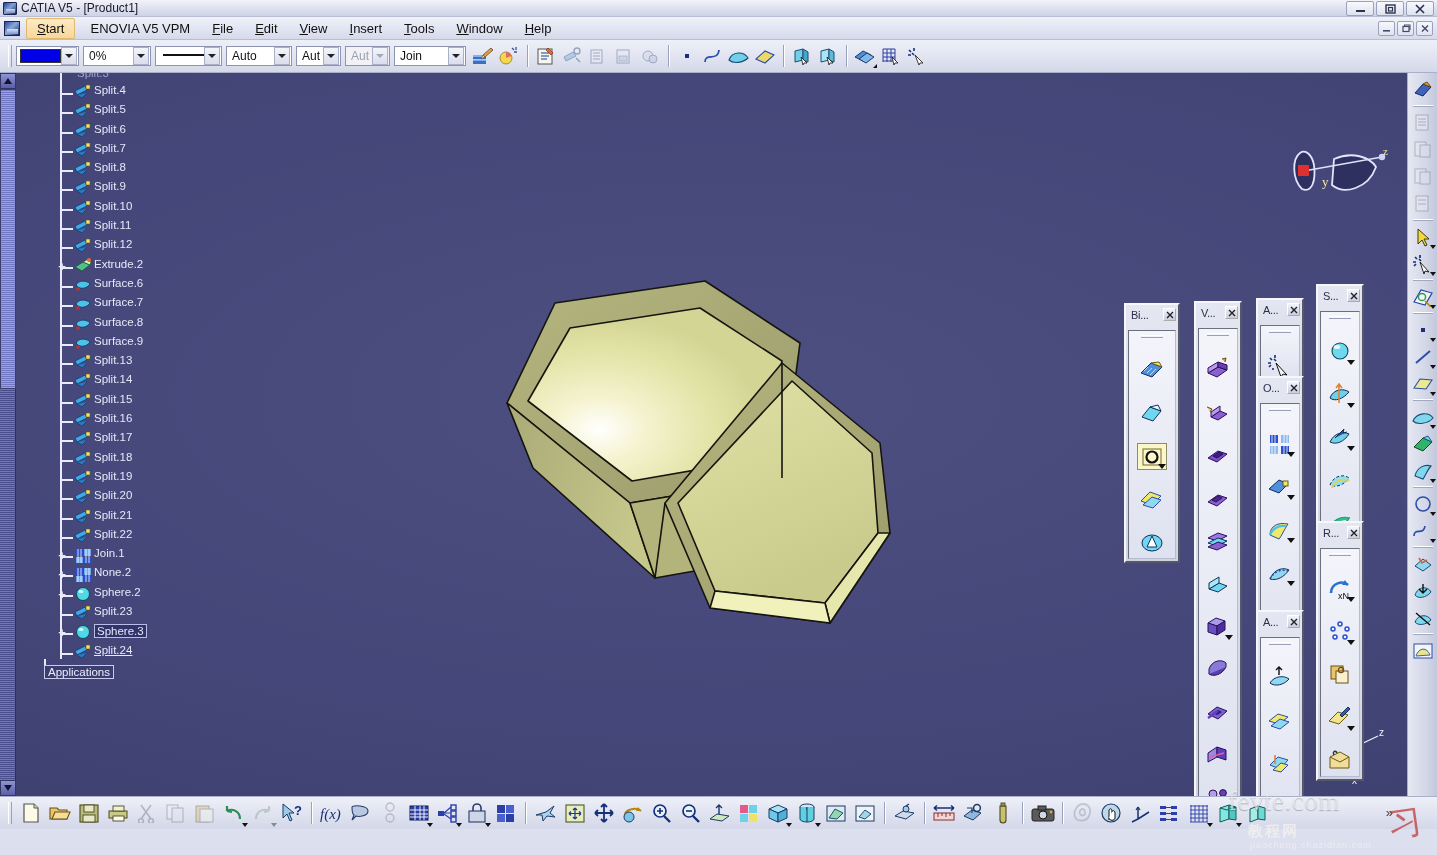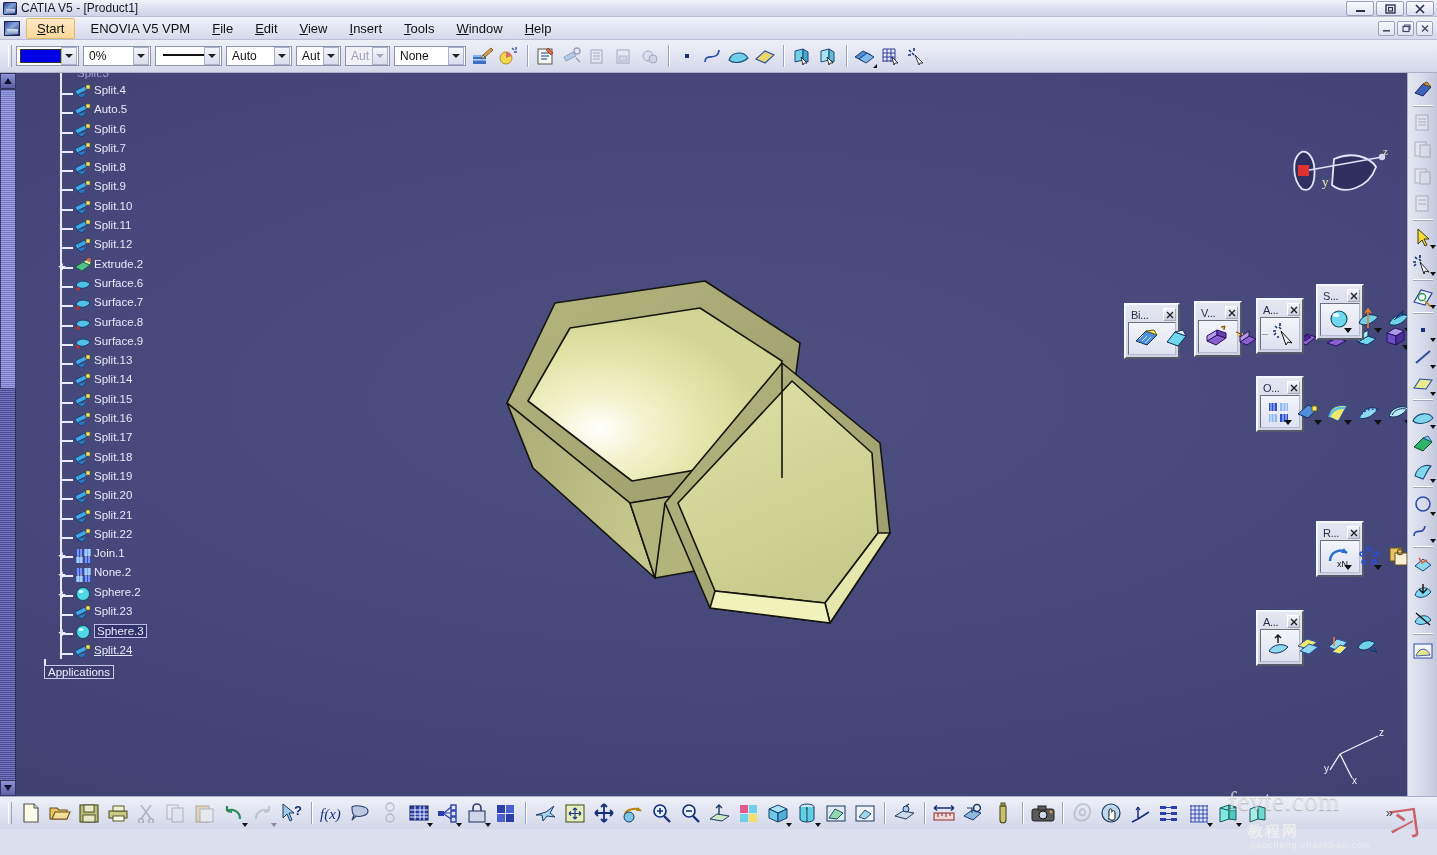--- a/index.html
+++ b/index.html
@@ -198,21 +198,21 @@
   .pal-title{ font-size:11px; color:#2a2f4a; padding-left:3px; letter-spacing:-0.3px;}
   .pal-close{
     width:13px;height:13px; background:linear-gradient(180deg,#f4f5fb,#c9cddf);
     border:1px outset #fff; display:flex;align-items:center;justify-content:center;
     font-size:9px; color:#333;
   }
   .pal-body{
     background: linear-gradient(180deg,#f4f5fb 0%, #dee1ef 100%);
     border:1px inset #b6bbd0;
     padding:2px 1px;
-    display:flex; flex-direction:row; align-items:center; gap:4px;
+    display:flex; flex-direction:column; align-items:center; gap:16px;margin-top:8px;
   }
   .pal-grip{ width:22px;height:3px; border-top:1px solid #fff; border-bottom:1px solid #9aa0bb; margin:2px 0 3px;}
   .pal-btn{ width:30px;height:27px; position:relative; display:flex;align-items:center;justify-content:center;}
   .pal-btn.active{ background:#fdf6c8; border:1px solid #8a8f6b; }
   .pal-arrow{
     position:absolute; right:0px; bottom:0px;
     width:0;height:0;border-left:4px solid transparent;border-right:4px solid transparent;border-top:5px solid #111;
   }
 
   
@@ -376,21 +376,21 @@
     </div>
 
     <div class="combo disabled" style="width:45px">
       <div class="cval">Aut</div>
       <div class="carrow">
           <div class="tri-d dis"></div>
         </div>
     </div>
 
     <div class="combo" style="width:72px">
-      <div class="cval">None</div>
+      <div class="cval">Join</div>
       <div class="carrow">
           <div class="tri-d"></div>
         </div>
     </div>
 
     <div class="tbtn">
       <svg width="22" height="20">
         <rect x="1" y="9" width="13" height="9" fill="#3b6fc4"></rect>
         <rect x="1" y="9" width="13" height="2" fill="#7fb3f2"></rect>
         <rect x="1" y="13" width="13" height="1.6" fill="#a9cdf8"></rect>
@@ -542,21 +542,21 @@
             <span class="tlabel">Split.4</span>
           </div>
           <div class="tree-row">
             <span class="hline"></span>
             <span class="ticon"><svg width="19" height="17" viewBox="0 0 19 17">
                 <path d="M1,7 L11,2 L13,6 L3,11 Z" fill="#3fa8e8" stroke="#123a6a" stroke-width=".8"></path>
                 <path d="M11,2 L17,1 L15,5 Z" fill="#bfe8fa" stroke="#123a6a" stroke-width=".7"></path>
                 <rect x="12" y="1" width="4" height="4" fill="#f0e070" stroke="#6a5a10" stroke-width=".6"></rect>
                 <path d="M3,11 L8,14 L13,9" fill="#2a7ac0" stroke="#123a6a" stroke-width=".7"></path>
               </svg></span>
-            <span class="tlabel">Auto.5</span>
+            <span class="tlabel">Split.5</span>
           </div>
           <div class="tree-row">
             <span class="hline"></span>
             <span class="ticon"><svg width="19" height="17" viewBox="0 0 19 17">
                 <path d="M1,7 L11,2 L13,6 L3,11 Z" fill="#3fa8e8" stroke="#123a6a" stroke-width=".8"></path>
                 <path d="M11,2 L17,1 L15,5 Z" fill="#bfe8fa" stroke="#123a6a" stroke-width=".7"></path>
                 <rect x="12" y="1" width="4" height="4" fill="#f0e070" stroke="#6a5a10" stroke-width=".6"></rect>
                 <path d="M3,11 L8,14 L13,9" fill="#2a7ac0" stroke="#123a6a" stroke-width=".7"></path>
               </svg></span>
             <span class="tlabel">Split.6</span>

